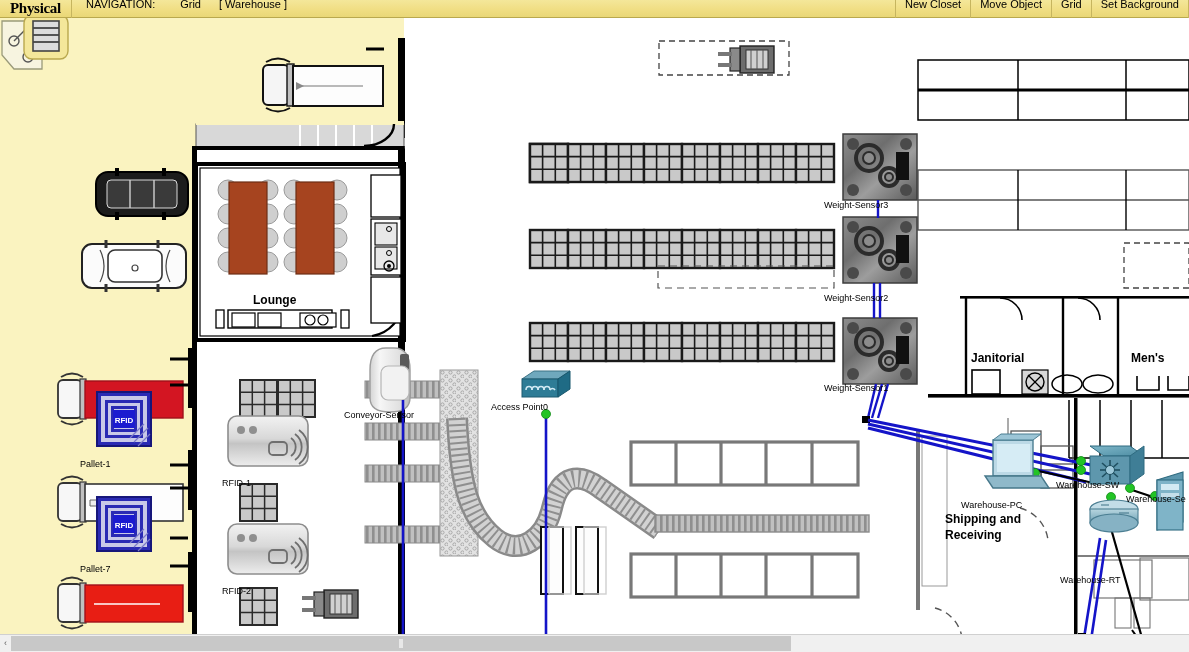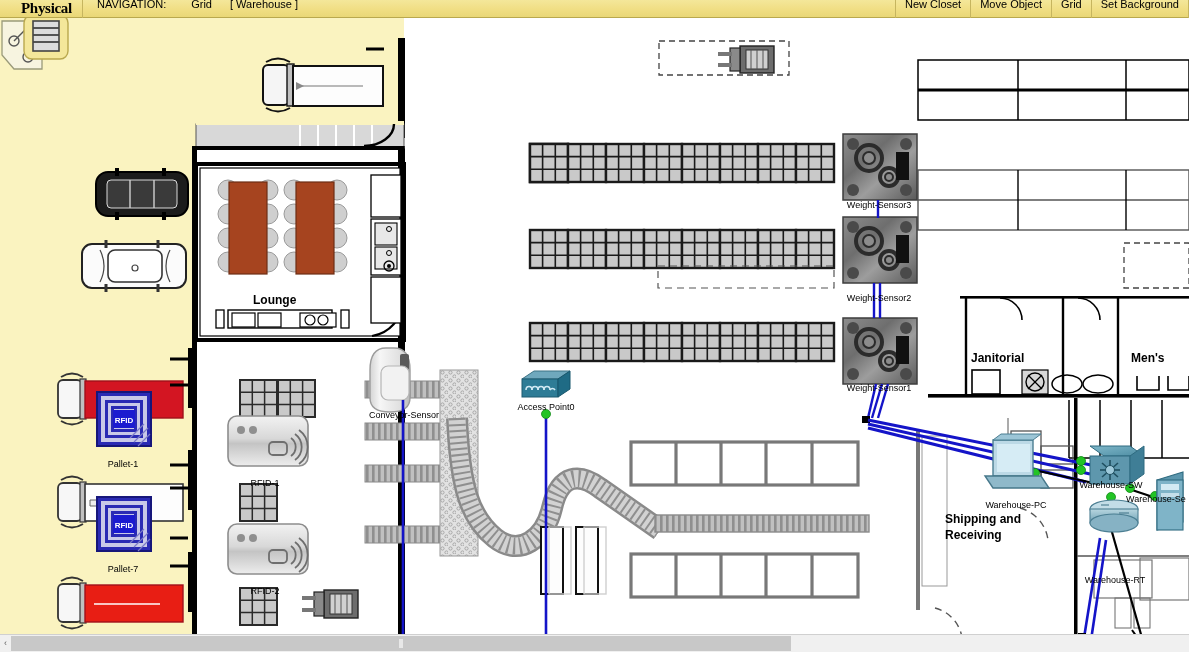--- a/index.html
+++ b/index.html
@@ -21,21 +21,21 @@
     width: 1189px; height: 18px;
     background: linear-gradient(to bottom,#f4e79a 0%, #f0de84 55%, #e9d777 100%);
     border-bottom: 1px solid #b9a84e;
     display: flex; align-items: center;
     font-size: 11px; color: #000;
     box-sizing: border-box;
   }
   #toolbar .tb-title {
     font-weight: bold; font-size: 15px;
     letter-spacing: -0.3px;
-    padding-left: 21px; padding-right: 10px;
+    padding-left: 10px; padding-right: 10px;
     font-family: "Liberation Serif", serif;
   }
   #toolbar .tb-sep {
     width: 1px; height: 18px; background: #c6b55f;
   }
   #toolbar .tb-item {
     padding: 0 9px; white-space: nowrap; line-height: 18px; height: 28px;
   }
   #toolbar .tb-nav-label { padding-left: 14px; padding-right: 16px; }
   #toolbar .tb-spacer { flex: 1 1 auto; }
@@ -55,21 +55,21 @@
     width: 75px; height: 62px;
   }
 
   
   .dev-label {
     position: absolute;
     font-size: 9px;
     font-family: "Liberation Sans", sans-serif;
     color: #000;
     white-space: nowrap;
-    text-align: center;
+    text-align: left;
     line-height: 10px;
   }
   .room-label {
     position: absolute;
     font-size: 11px; font-weight: bold;
     font-family: "Liberation Sans", sans-serif;
     color: #000; white-space: nowrap;
   }
   .room-label.big { font-size: 12px; }
 

